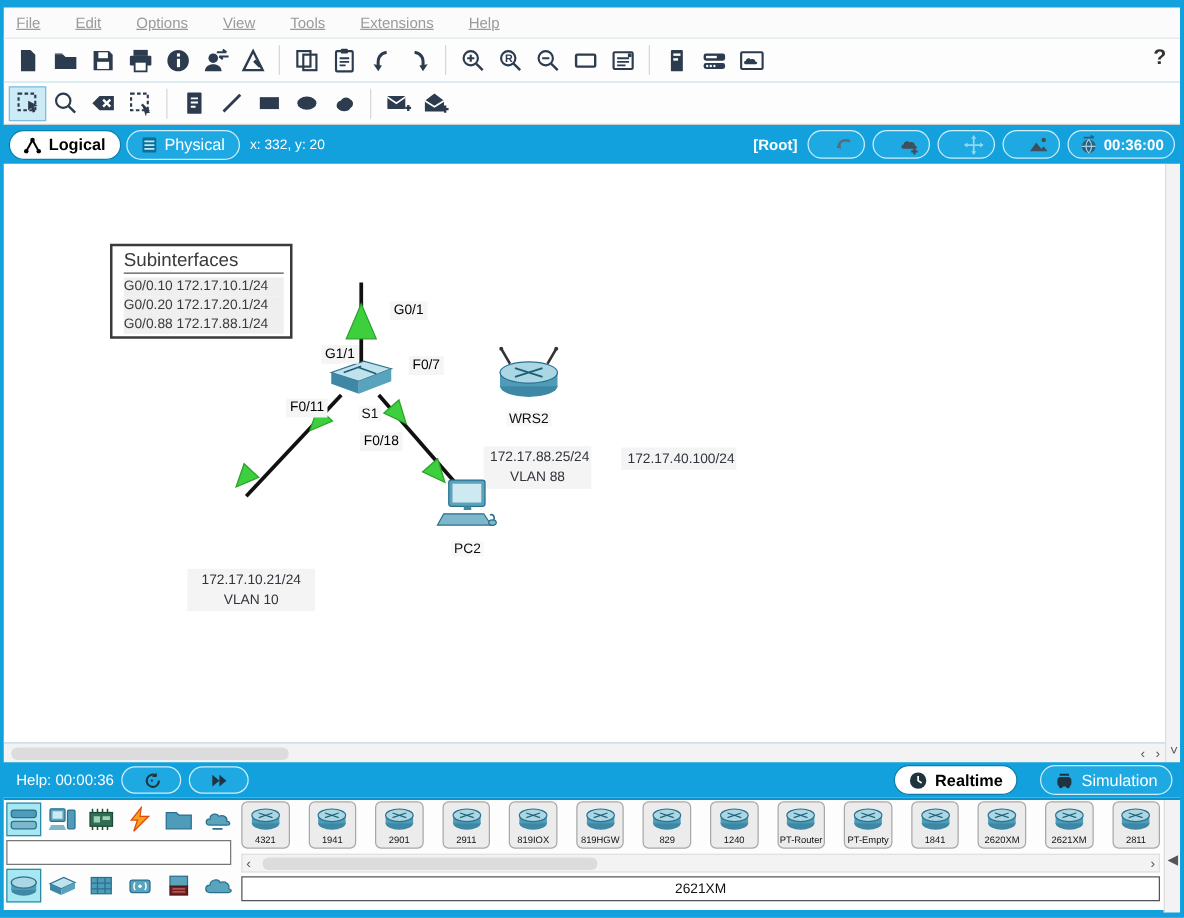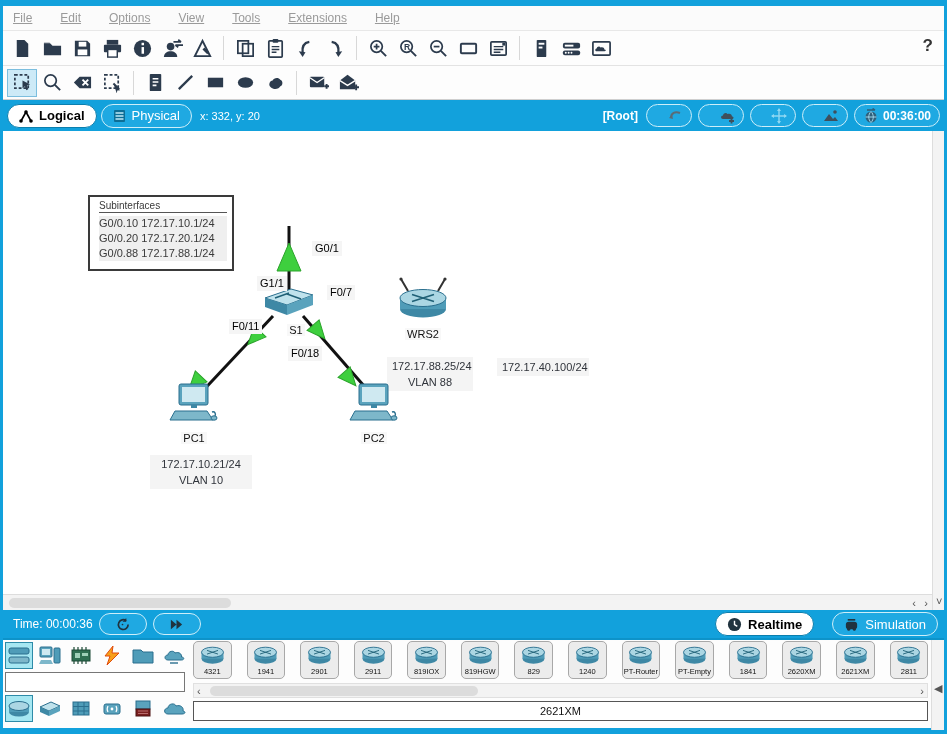--- a/index.html
+++ b/index.html
@@ -40,21 +40,21 @@
 
   
   #canvas { position:absolute; top:131px; left:3px; width:929px; height:463px; background:#ffffff; overflow:hidden; }
   #link-layer { position:absolute; left:0; top:0; }
   .dev { position:absolute; text-align:center; }
   .dev-label { font-size:11px; color:#111; background:#f8f8f8; padding:0 2px; display:inline-block; margin-top:1px; }
   .port-label { position:absolute; font-size:11px; color:#000; background:#f5f5f5; padding:0 3px; line-height:15px; }
   .info-box { position:absolute; font-size:11px; color:#30343b; background:#f4f4f4; text-align:center; line-height:16px; padding:1px 5px; }
   #note-box { position:absolute; left:85px; top:64px; width:146px; height:76px; border:2px solid #3a3a3a; background:#fff; padding:3px 5px 2px 9px; }
   #note-title-row { display:flex; align-items:flex-end; border-bottom:1.5px solid #555; padding-bottom:1px; margin-bottom:3px; }
-  #note-title { font-size:10px; color:#3a3a3a; }
+  #note-title { font-size:15px; color:#3a3a3a; }
   .note-line { font-size:11px; color:#3a3a3a; background:#efefef; line-height:15px; white-space:nowrap; }
 
   
   #canvas-vscroll { position:absolute; top:131px; right:3px; width:12px; height:479px; background:#f3f3f3; border-left:1px solid #ddd; }
   #canvas-hscroll { position:absolute; top:594px; left:3px; width:929px; height:16px; background:#f3f3f3; border-top:1px solid #ddd; }
   .h-thumb { position:absolute; left:6px; top:3px; width:222px; height:10px; background:#dcdcdc; border-radius:5px; }
   .sb-arrow { position:absolute; font-size:11px; color:#555; line-height:16px; }
 
   
   #sim-bar { position:absolute; top:610px; left:3px; right:3px; height:28px; background:#12a1dc;
@@ -407,31 +407,20 @@
     </div>
     <div class="info-box" style="left:384px; top:226px; width:86px;">
       <div>172.17.88.25/24</div>
       <div>VLAN 88</div>
     </div>
 
     <div class="info-box" style="left:494px; top:227px; width:92px;">
       <div>172.17.40.100/24</div>
     </div>
 
-    <div class="dev" style="left:163px; top:251px; width:56px;">
-      <svg width="52" height="42" viewBox="0 0 52 42">
-        <rect x="11" y="2" width="29" height="21" rx="2" fill="#5aa3bd" stroke="#2a6f8e"></rect>
-        <rect x="14" y="5" width="23" height="15" fill="#cfe9f1"></rect>
-        <rect x="23" y="23" width="6" height="3" fill="#3e88a5"></rect>
-        <polygon points="7,29 39,29 45,38 2,38" fill="#7db7ca" stroke="#2a6f8e"></polygon>
-        <path d="M44 30c3-1 4 2 3 4" stroke="#2a6f8e" stroke-width="1.4" fill="none"></path>
-        <ellipse cx="46" cy="36" rx="3" ry="2.2" fill="#7db7ca" stroke="#2a6f8e"></ellipse>
-      </svg>
-      <div class="dev-label">PC1</div>
-    </div>
     <div class="info-box" style="left:147px; top:324px; width:102px;">
       <div>172.17.10.21/24</div>
       <div>VLAN 10</div>
     </div>
 
     <div class="dev" style="left:343px; top:251px; width:56px;">
       <svg width="52" height="42" viewBox="0 0 52 42">
         <rect x="11" y="2" width="29" height="21" rx="2" fill="#5aa3bd" stroke="#2a6f8e"></rect>
         <rect x="14" y="5" width="23" height="15" fill="#cfe9f1"></rect>
         <rect x="23" y="23" width="6" height="3" fill="#3e88a5"></rect>
@@ -452,21 +441,21 @@
   <div id="canvas-vscroll">
     <span class="sb-arrow" style="left:3px; bottom:1px;">˅</span>
   </div>
   <div id="canvas-hscroll">
     <div class="h-thumb"></div>
     <span class="sb-arrow" style="right:16px; top:0;">‹</span>
     <span class="sb-arrow" style="right:4px; top:0;">›</span>
   </div>
 
   <div id="sim-bar">
-    <span>Time: 00:00:36</span>
+    <span>Help: 00:00:36</span>
     <div class="oval-sm">
         <svg viewBox="0 0 16 16">
           <path d="M12 4a5.2 5.2 0 1 0 2 4" stroke="#20333f" stroke-width="1.8" fill="none"></path>
           <path d="M12 1v4h-4z" fill="#20333f"></path>
           <circle cx="8" cy="8" r="0.9" fill="#20333f"></circle>
         </svg>
       </div>
     <div class="oval-sm">
         <svg viewBox="0 0 16 16">
           <path d="M2 3l6 5-6 5zM8 3l6 5-6 5z" fill="#20333f"></path>

